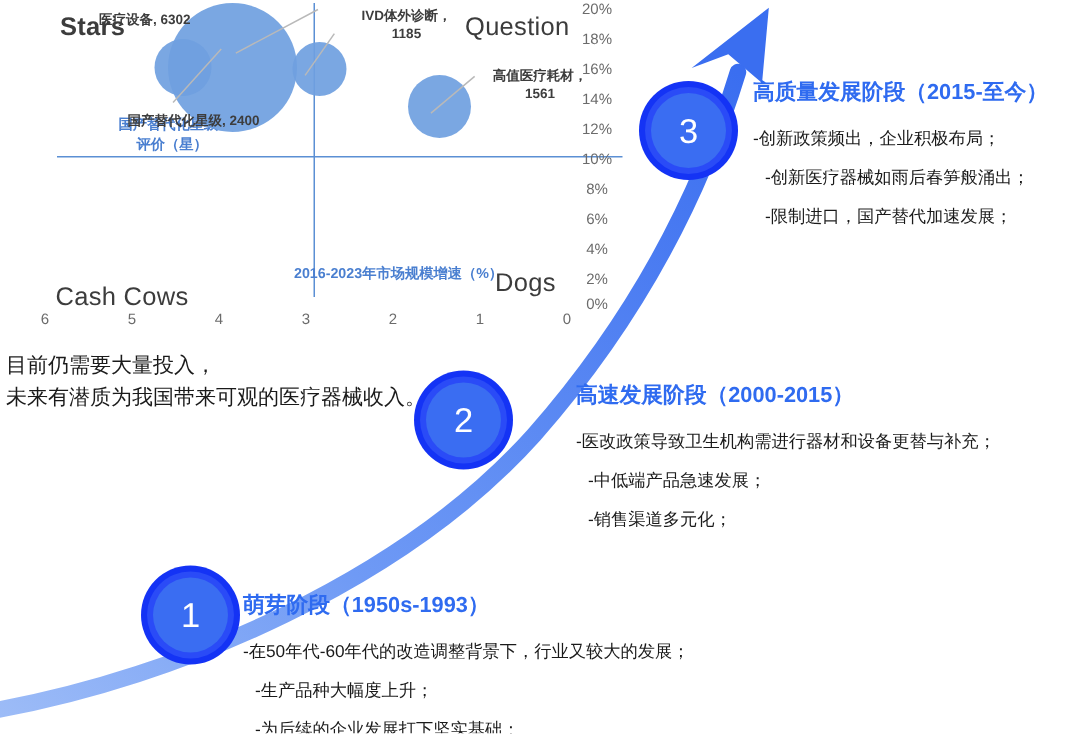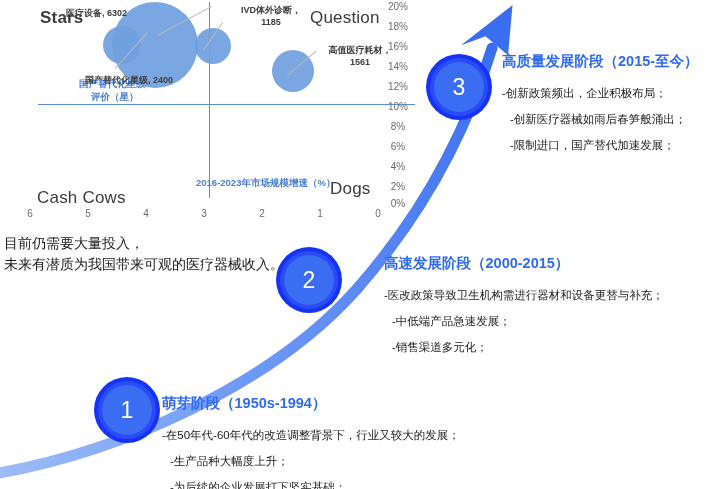--- a/index.html
+++ b/index.html
@@ -195,19 +195,19 @@
     <div class="stage-line ind">-中低端产品急速发展；</div>
     <div class="stage-line ind">-销售渠道多元化；</div>
   </div>
 
   <div class="mstone" style="left:94px;top:377px;">
     <div class="ring"></div>
     <div class="ring2"></div>
     <div class="core">1</div>
   </div>
   <div class="stage-block" style="left:162px;top:394px;">
-    <div class="stage-title">萌芽阶段（1950s-1994）</div>
+    <div class="stage-title">萌芽阶段（1950s-1993）</div>
     <div class="stage-line">-在50年代-60年代的改造调整背景下，行业又较大的发展；</div>
     <div class="stage-line ind">-生产品种大幅度上升；</div>
     <div class="stage-line ind">-为后续的企业发展打下坚实基础；</div>
   </div>
 
 </div>
 
 </body></html>

